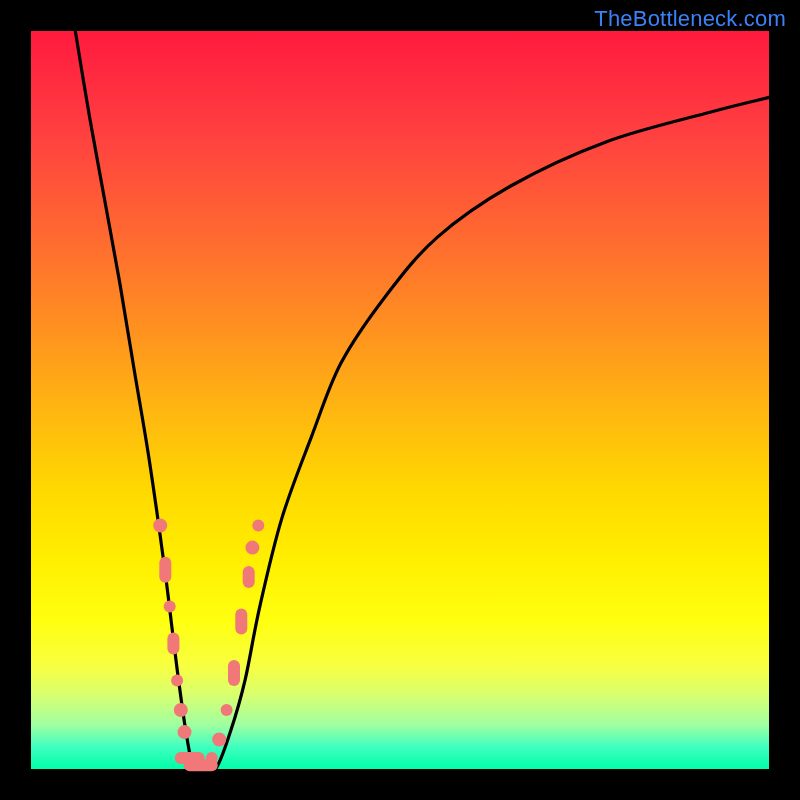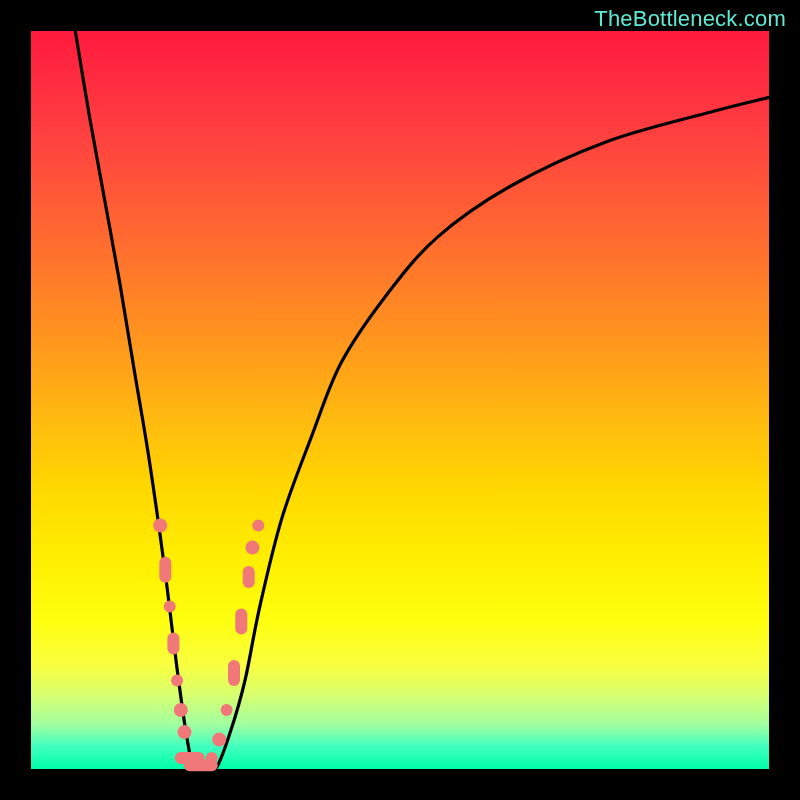--- a/index.html
+++ b/index.html
@@ -39,21 +39,21 @@
       #f8ff40 86%,
       #d8ff70 90%,
       #a0ffa0 94%,
       #40ffc0 97%,
       #00ffa8 100%);
   }
   .watermark {
     position: absolute;
     top: 6px;
     right: 14px;
-    color: #5eead4;
+    color: #3b82f6;
     font-size: 22px;
     font-weight: 400;
     letter-spacing: 0.2px;
     user-select: none;
   }
   svg.curve {
     position: absolute;
     left: 0;
     top: 0;
     width: 738px;

